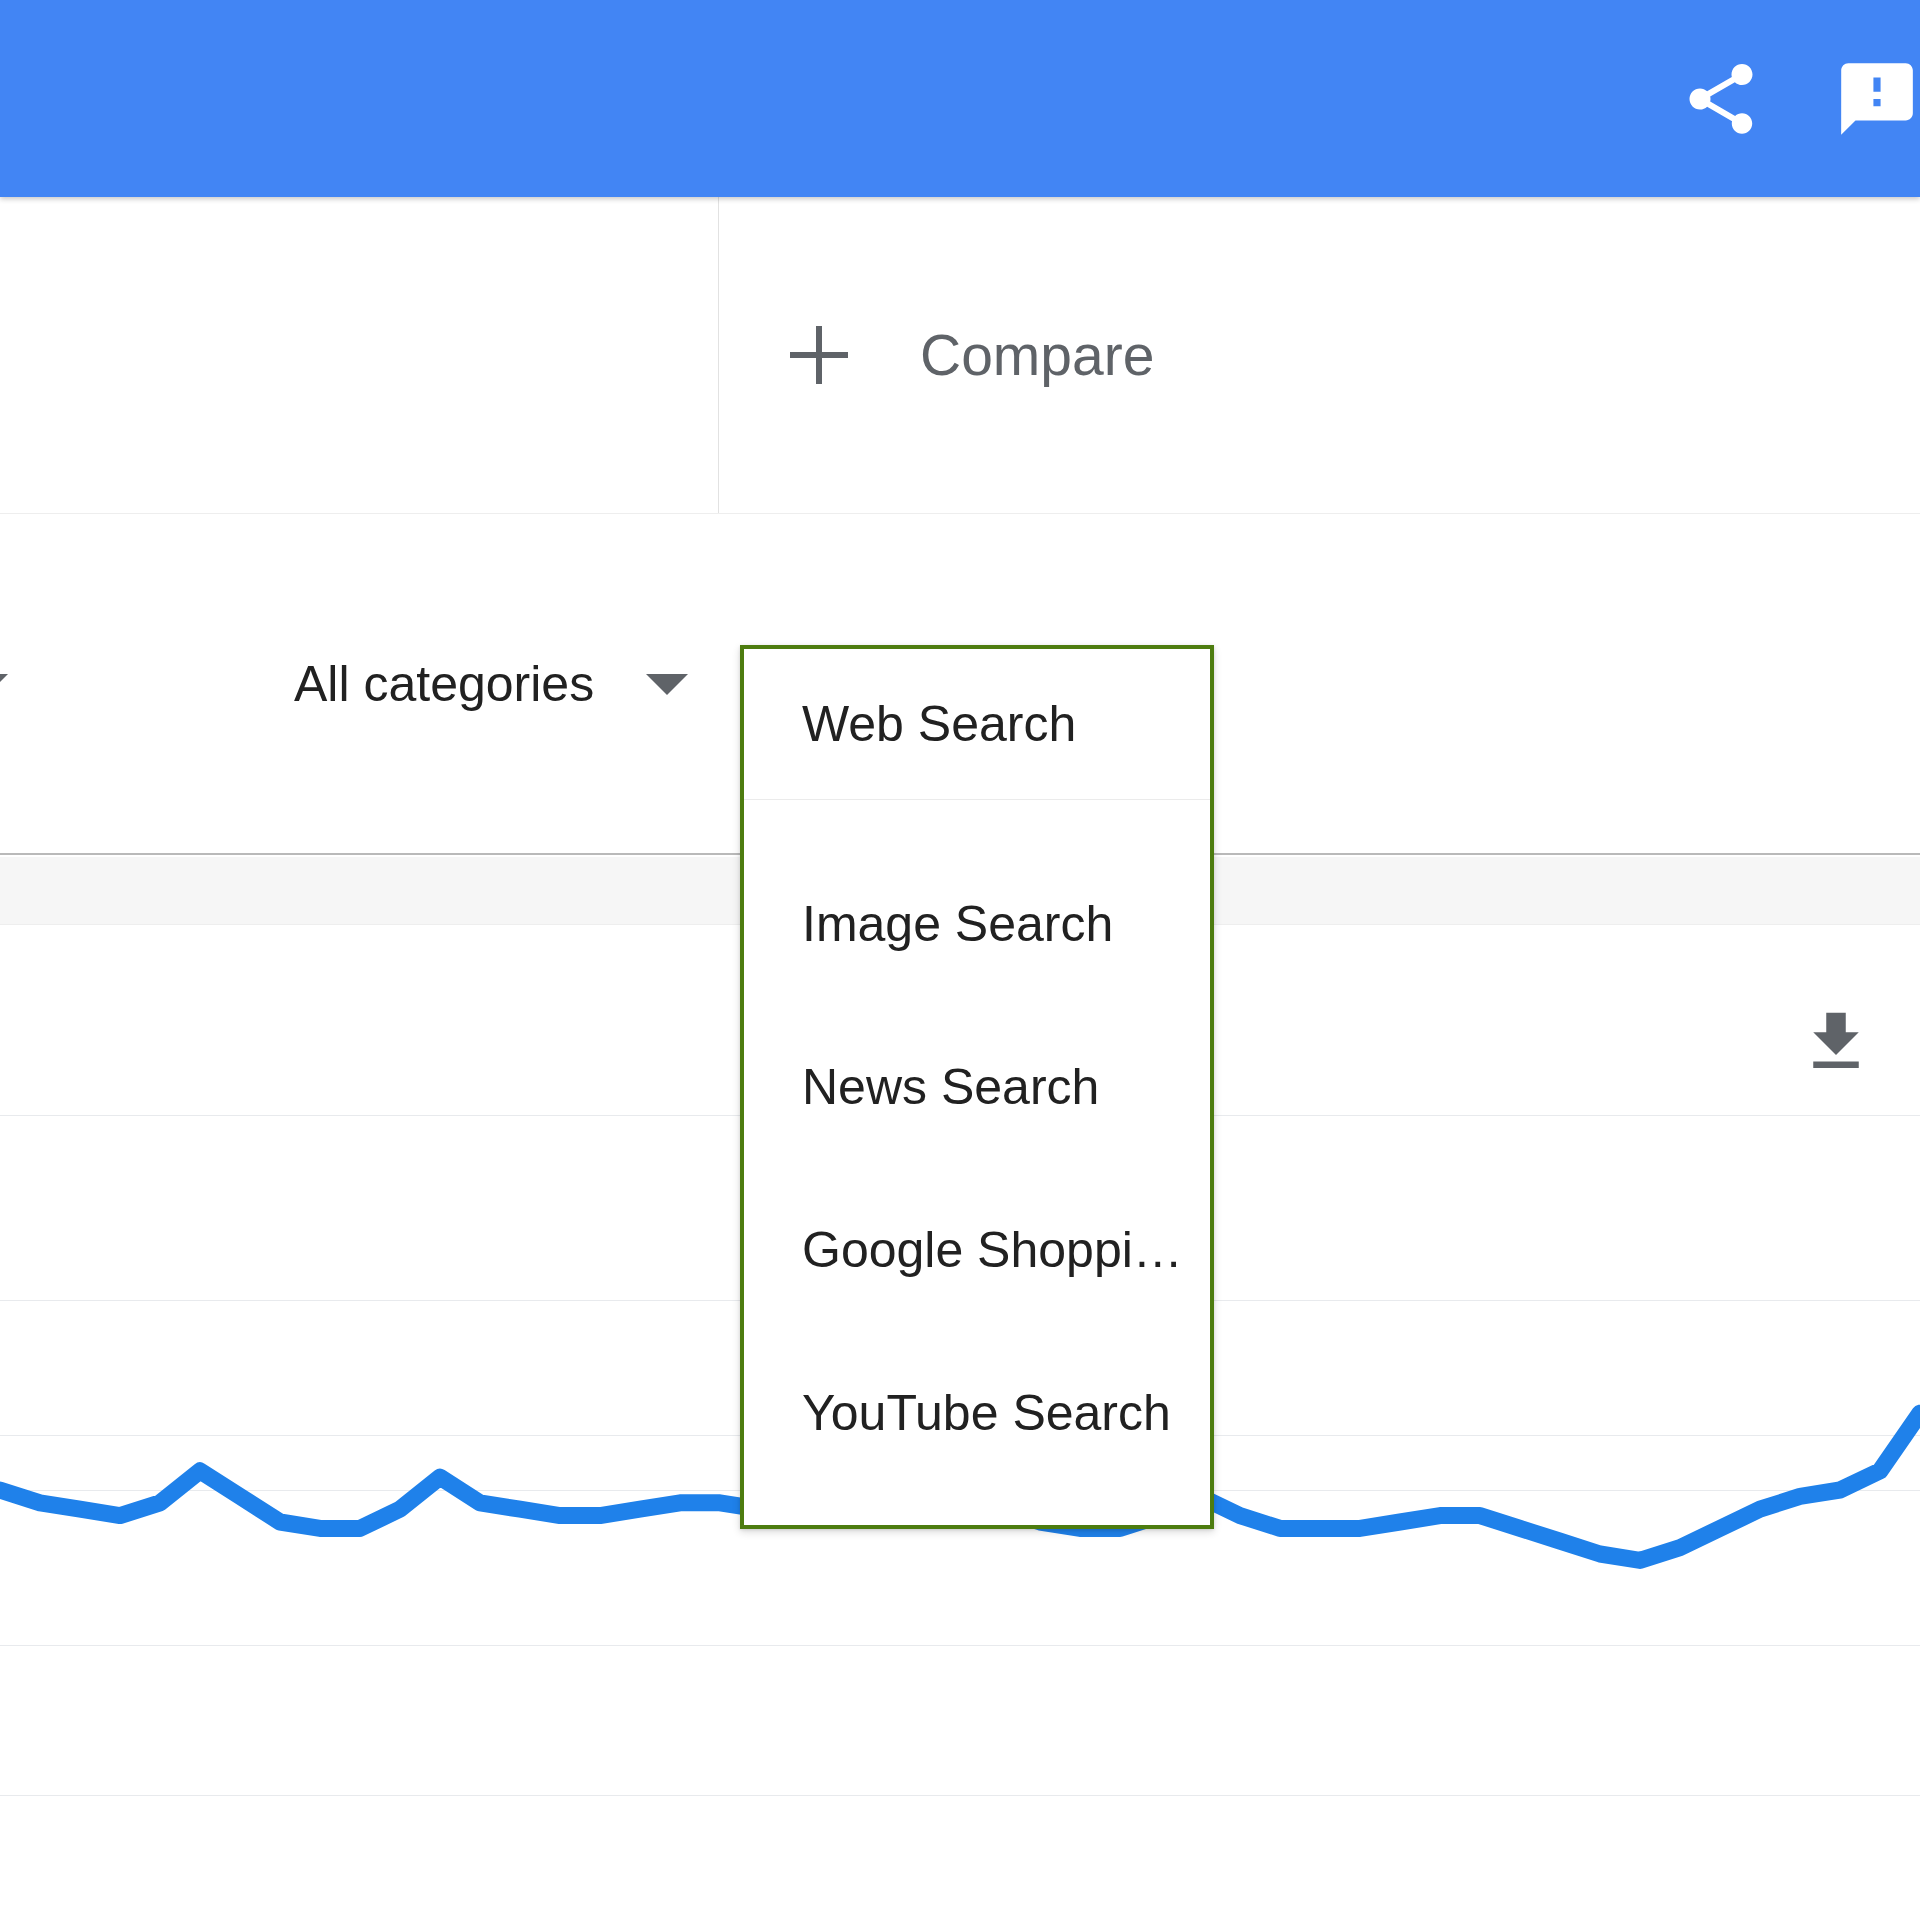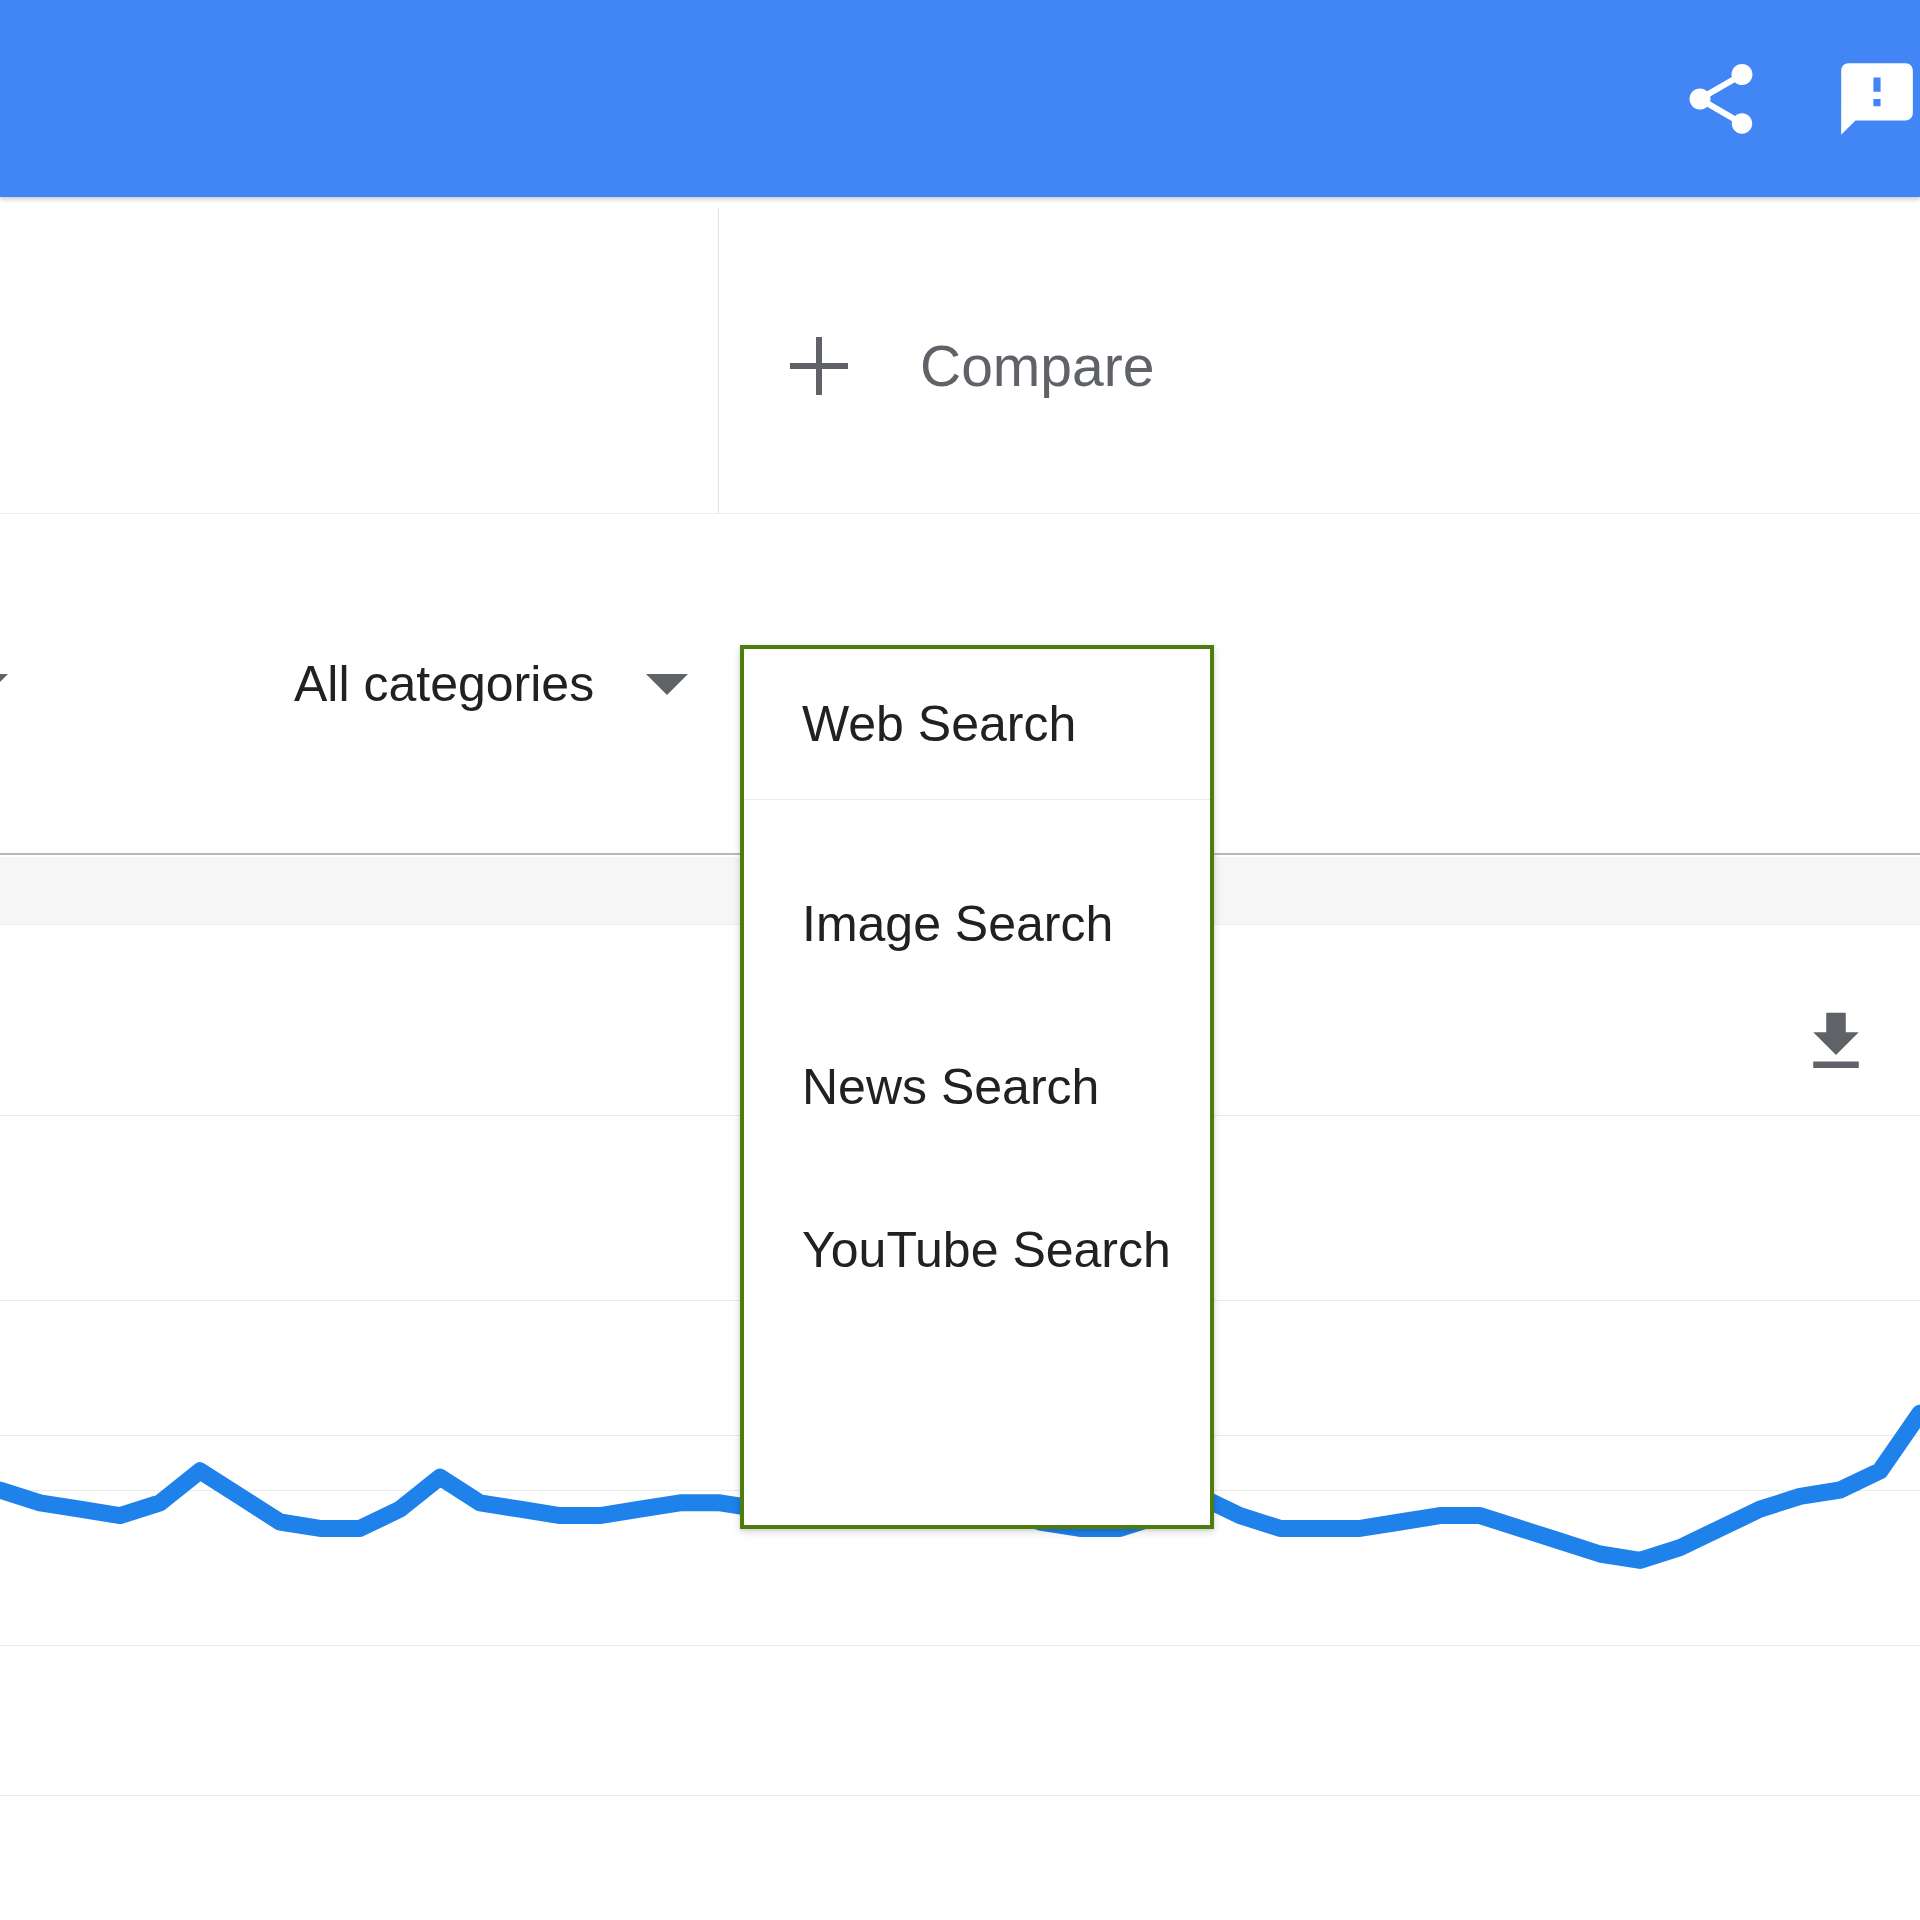--- a/index.html
+++ b/index.html
@@ -52,21 +52,20 @@
   .appbar-icon.feedback { margin-right: -16px; }
   .appbar-icon svg { display: block; }
 
   
   .query-row {
     position: absolute;
     left: 0; top: 197px;
     width: 1920px; height: 316px;
     background: #ffffff;
     z-index: 10;
-    margin-top: 11px;
   }
   .query-divider {
     position: absolute;
     left: 718px; top: 0;
     width: 1px; height: 316px;
     background: #e2e2e2;
   }
   .compare-btn {
     position: absolute;
     left: 790px; top: 0;
@@ -288,20 +287,23 @@
     <div class="menu-gap"></div>
 
     <div class="menu-item">
       <span>Image Search</span>
     </div>
 
     <div class="menu-item">
       <span>News Search</span>
     </div>
 
+    <div class="menu-item">
+      <span>Google Shoppi…</span>
+    </div>
 
     <div class="menu-item">
       <span>YouTube Search</span>
     </div>
 
   </div>
 
 </div>
 
 </body></html>

